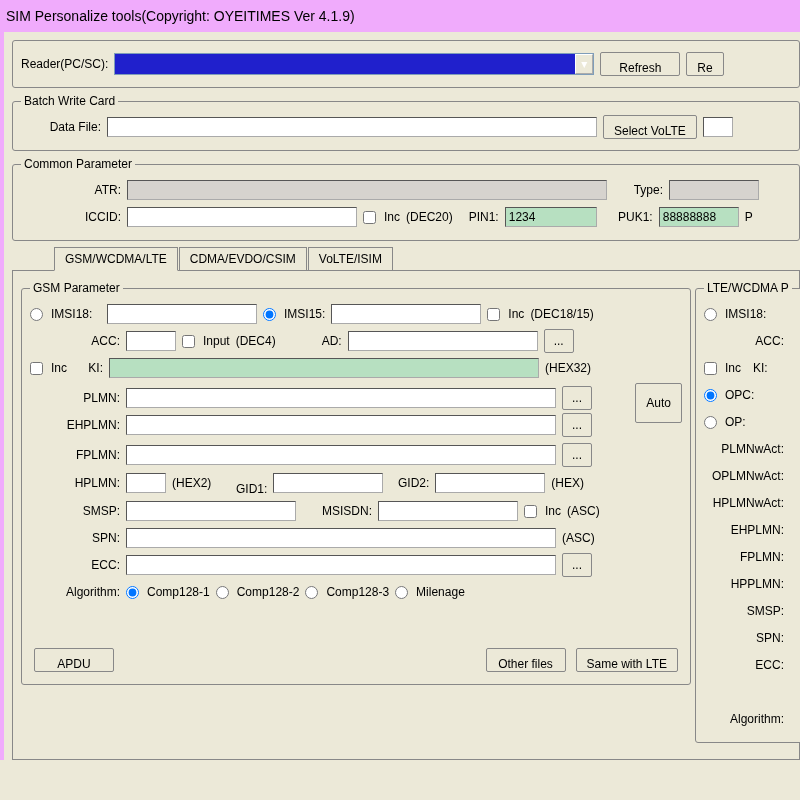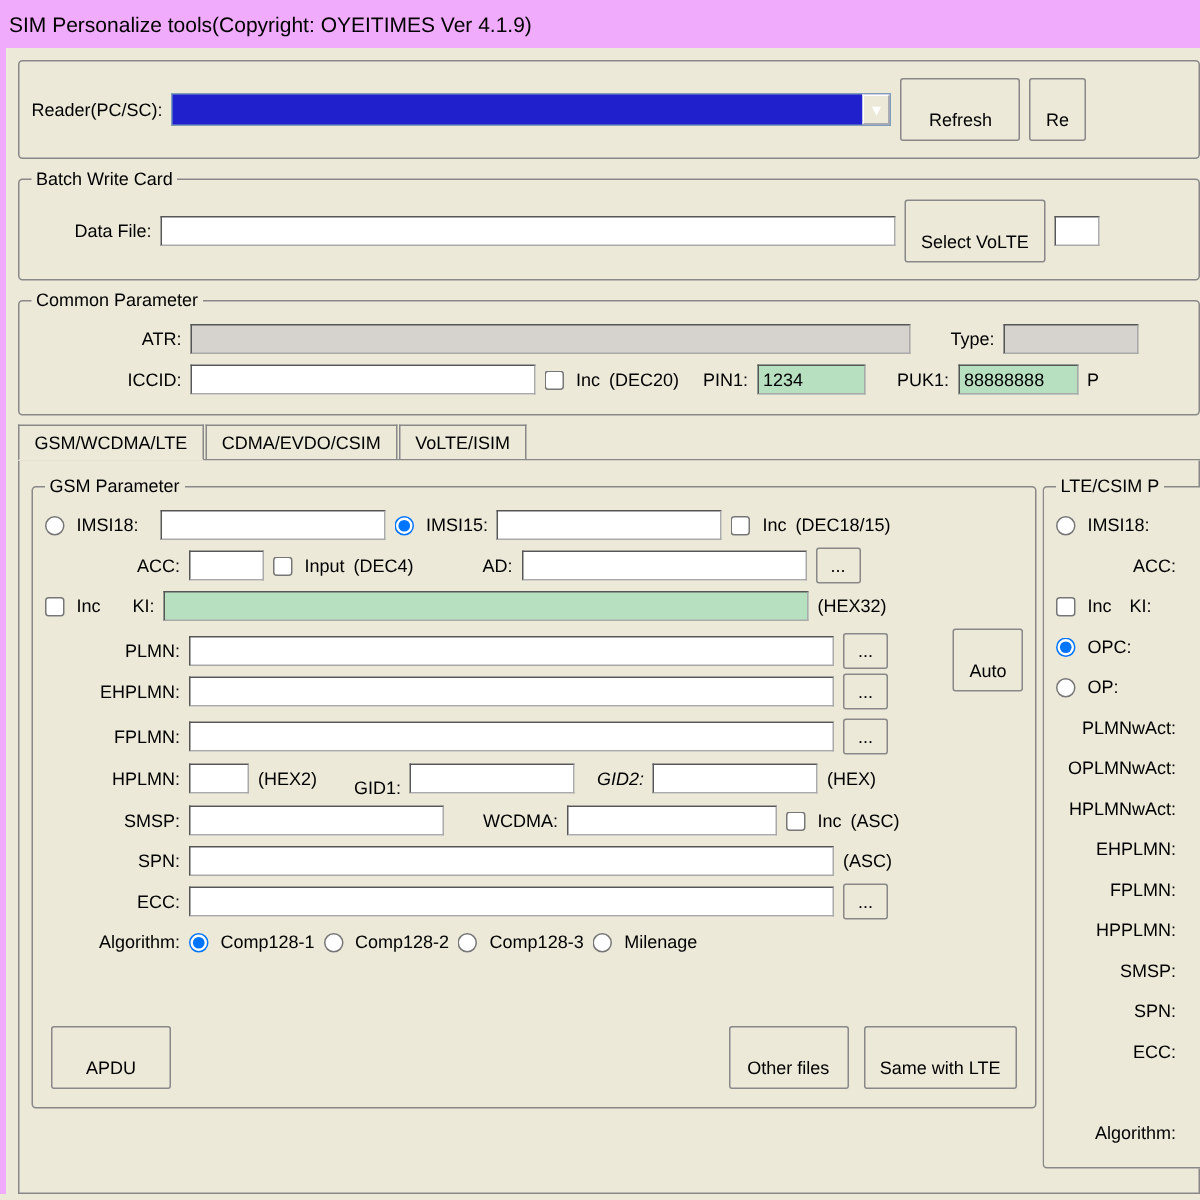--- a/index.html
+++ b/index.html
@@ -84,21 +84,21 @@
     justify-content: center;
   }
   .btn {
     height: 24px;
     min-width: 80px;
     font-size: 12px;
     background: #ece9d8;
     border: 1px solid #888;
     border-radius: 2px;
     cursor: pointer;
-    padding: 20px 10px;
+    padding: 8px 10px;
   }
   .btn.small { min-width: 30px; padding: 2px 6px; }
   .btn.auto { min-width: 40px; height: 40px; }
   input[type="checkbox"], input[type="radio"] {
     margin: 0 2px 0 0;
   }
   .tabs {
     display: flex;
     border-bottom: 1px solid #888;
     margin-top: 6px;
@@ -111,20 +111,21 @@
     background: #ece9d8;
     cursor: pointer;
     margin-right: 1px;
     position: relative;
   }
   .tab.active {
     background: #ece9d8;
     border-bottom: 1px solid #ece9d8;
     margin-bottom: -1px;
     z-index: 1;
+    margin-left: 42px;
   }
   .tab-content {
     border: 1px solid #888;
     border-top: none;
     padding: 10px 8px;
     background: #ece9d8;
   }
   .main-cols {
     display: flex;
     gap: 4px;
@@ -176,21 +177,21 @@
         <span class="label" style="width:50px;">Type:</span>
         <input type="text" class="readonly" style="width: 90px;" readonly="">
       </div>
       <div class="row">
         <span class="label w100">ICCID:</span>
         <input type="text" style="width: 230px;">
         <input type="checkbox" style="">
         <span class="note">Inc</span>
         <span class="note">(DEC20)</span>
         <span class="label" style="width:40px;">PIN1:</span>
-        <input type="text" class="green" style="width: 72px;" value="1234">
+        <input type="text" class="green" style="width: 92px;" value="1234">
         <span class="label" style="width:50px;">PUK1:</span>
         <input type="text" class="green" style="width: 80px;" value="88888888">
         <span class="note">P</span>
       </div>
     </fieldset>
 
     <div class="tabs">
       <div class="tab active">GSM/WCDMA/LTE</div>
       <div class="tab">CDMA/EVDO/CSIM</div>
       <div class="tab">VoLTE/ISIM</div>
@@ -255,29 +256,29 @@
               <input type="text" style="width: 430px;">
               <button class="btn small">...</button>
             </div>
 
             <div class="row">
               <span class="label w90">HPLMN:</span>
               <input type="text" style="width: 40px;">
               <span class="note">(HEX2)</span>
               <span class="label" style="width:50px;margin-top:12px;">GID1:</span>
               <input type="text" style="width: 110px;">
-              <span class="label" style="width:40px;font-style:italic;">GID2:</span>
+              <span class="label" style="width:40px;">GID2:</span>
               <input type="text" style="width: 110px;">
               <span class="note">(HEX)</span>
             </div>
 
             <div class="row">
               <span class="label w90">SMSP:</span>
               <input type="text" style="width: 170px;">
-              <span class="label" style="width:70px;">WCDMA:</span>
+              <span class="label" style="width:70px;">MSISDN:</span>
               <input type="text" style="width: 140px;">
               <input type="checkbox" style="">
               <span class="note">Inc</span>
               <span class="note">(ASC)</span>
             </div>
 
             <div class="row">
               <span class="label w90">SPN:</span>
               <input type="text" style="width: 430px;">
               <span class="note">(ASC)</span>
@@ -305,21 +306,21 @@
               <button class="btn">APDU</button>
               <div style="flex:1;"></div>
               <button class="btn">Other files</button>
               <button class="btn" style="min-width:100px;">Same with LTE</button>
             </div>
           </fieldset>
         </div>
 
         <div class="right-col">
           <fieldset>
-            <legend>LTE/CSIM P</legend>
+            <legend>LTE/WCDMA P</legend>
             <div class="row">
               <input type="radio" name="lteimsi" style="">
               <span class="note">IMSI18:</span>
             </div>
             <div class="row">
                 <span class="label" style="width:80px;">ACC:</span>
               </div>
             <div class="row">
               <input type="checkbox" style="">
               <span class="note">Inc</span>

